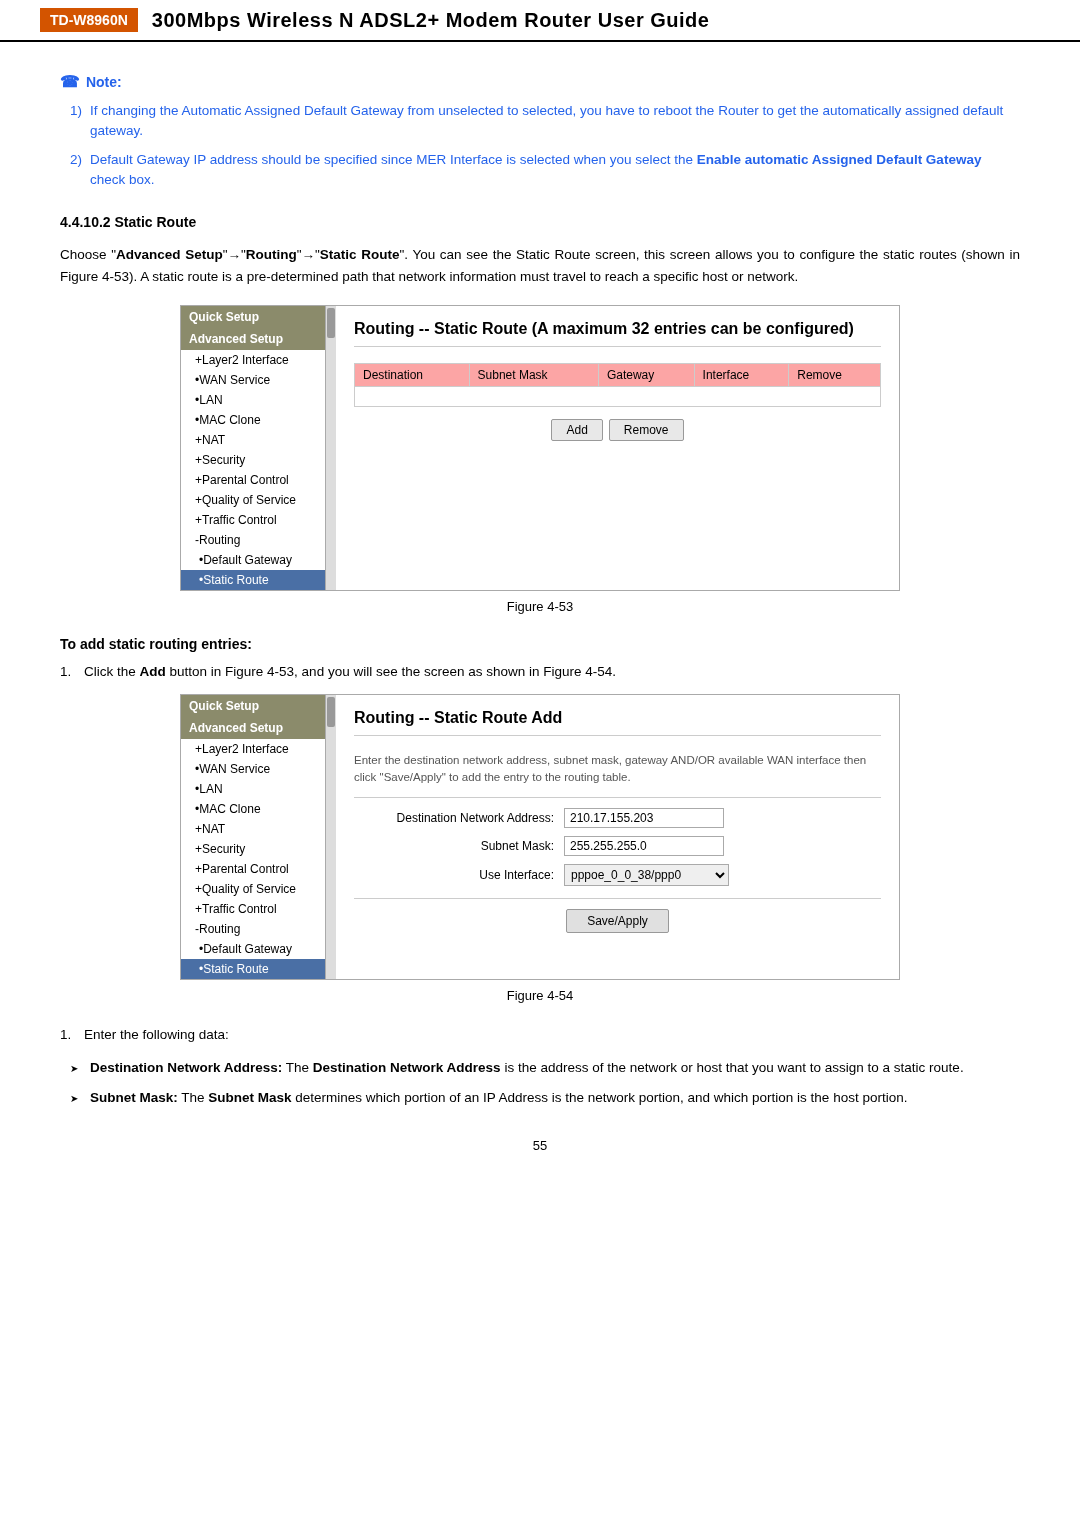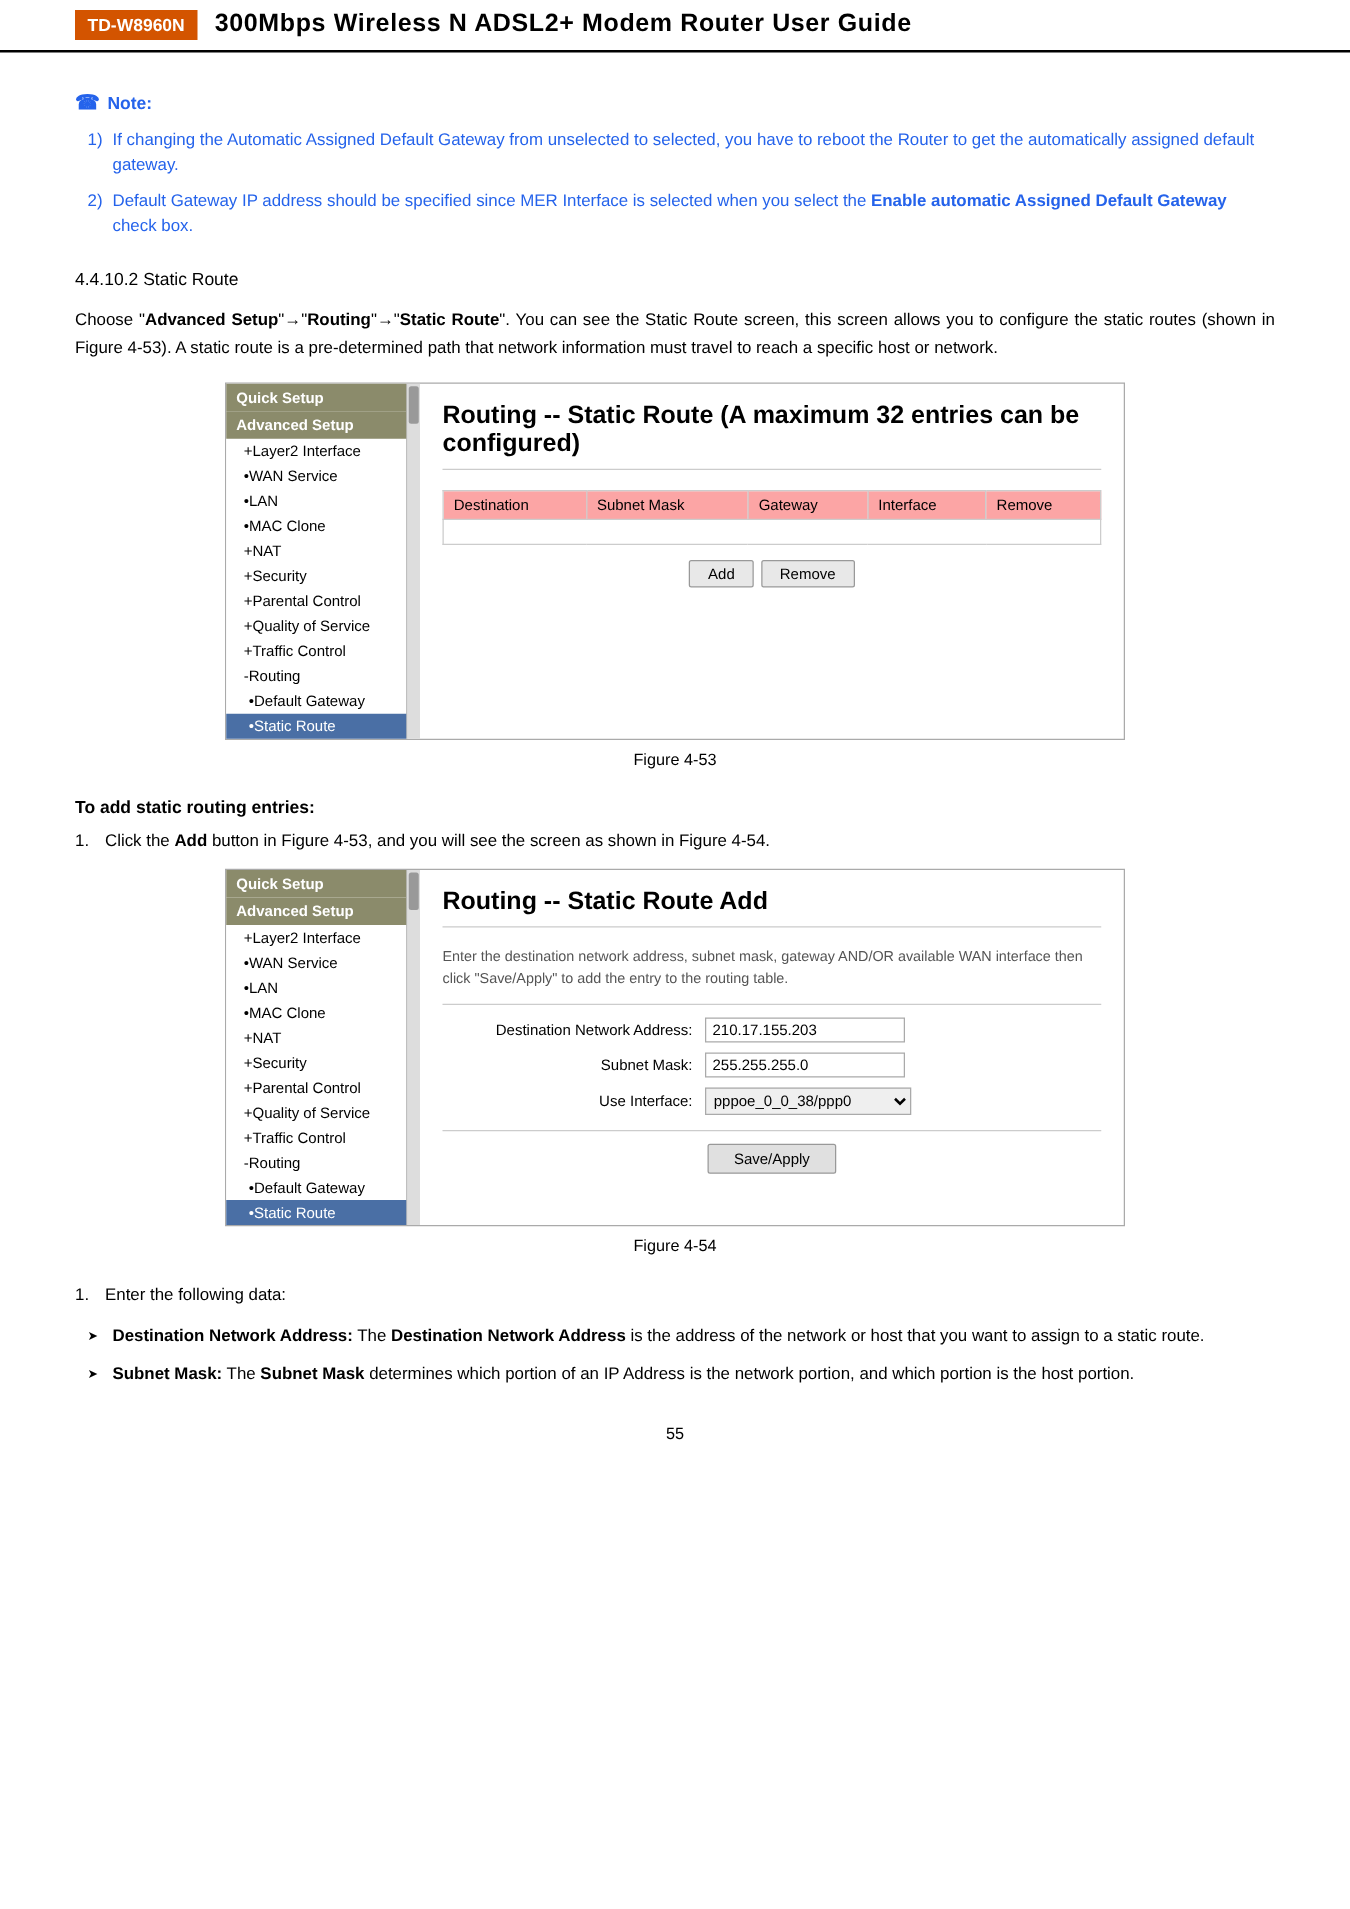--- a/index.html
+++ b/index.html
@@ -10,22 +10,22 @@
       color: #000;
       width: 1080px;
       min-height: 1527px;
       padding: 0;
     }
 
     
     .page-header {
       border-bottom: 2px solid #000;
       display: flex;
-      align-items: flex-start;
-      padding: 8px 60px;
+      align-items: flex-end;
+      padding: 8px 40px;
       gap: 0;
     }
     .header-model {
       background: #d35400;
       color: #fff;
       font-weight: bold;
       font-size: 14px;
       padding: 4px 10px;
     }
     .header-title {
@@ -76,21 +76,21 @@
     .note-list li:nth-child(1)::before { content: "1)"; }
     .note-list li:nth-child(2)::before { content: "2)"; }
     .note-bold {
       font-weight: bold;
       color: #2563eb;
       margin-top: 36px;
     }
 
     
     .section-heading {
-      font-weight: normal;
+      font-weight: bold;
       font-size: 14px;
       margin-bottom: 14px;
       margin-top: 10px;
     }
 
     
     .body-text {
       font-size: 13.5px;
       line-height: 1.6;
       margin-bottom: 18px;
@@ -150,21 +150,21 @@
       background: #4a6fa5;
       color: #fff;
     }
 
     
     .main-panel {
       flex: 1;
       padding: 14px 18px;
     }
     .panel-title {
-      font-size: 20px;
+      font-size: 16px;
       font-weight: bold;
       color: #000;
       margin-bottom: 16px;
       padding-bottom: 8px;
       border-bottom: 1px solid #ccc;
     }
     .panel-desc {
       font-size: 11.5px;
       color: #555;
       margin-bottom: 12px;

